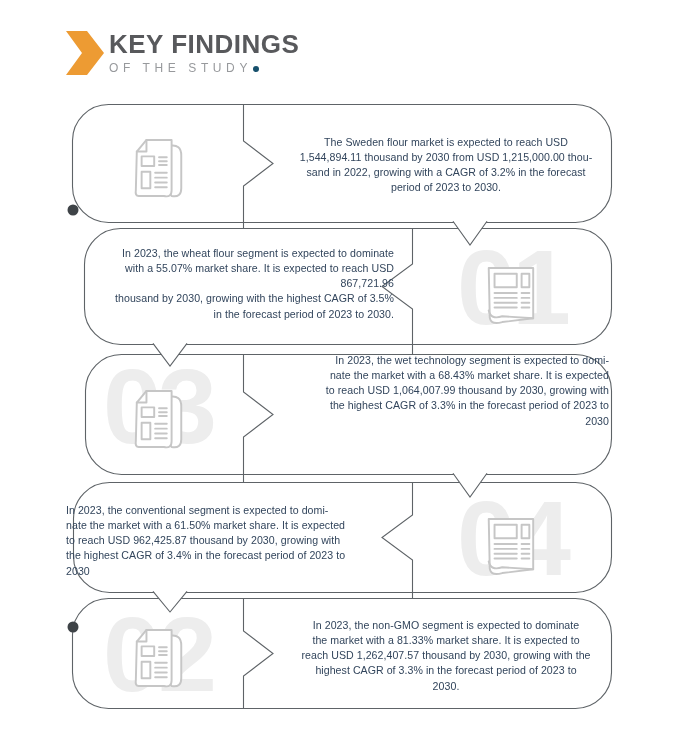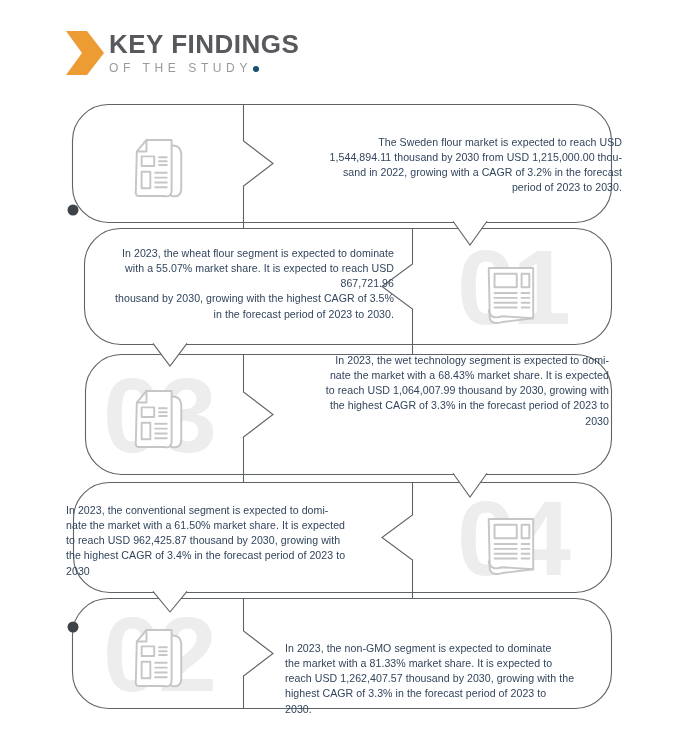--- a/index.html
+++ b/index.html
@@ -27,28 +27,28 @@
   .linework .tail{fill:#ffffff;stroke:var(--line-gray);stroke-width:1.1;}
   .linework .node-dot{fill:var(--dot-dark);stroke:none;}
   .doc-icon .ln{fill:none;stroke:var(--icon-gray);stroke-width:2;stroke-linecap:round;stroke-linejoin:round;}
   .doc-icon .pg{fill:#ffffff;stroke:var(--icon-gray);stroke-width:2;stroke-linejoin:round;}
   .bubble-text{
     position:absolute;z-index:4;font-size:10.6px;line-height:1.43;letter-spacing:0.05px;
     color:var(--text-navy);white-space:pre-line;font-weight:400;
   }
   #w1{left:158px;top:164px}   #i1{left:160px;top:167px}
   #w2{left:512px;top:287px}   #i2{left:510px;top:295px}
-  #w3{left:158px;top:415px}   #i3{left:160px;top:418px}
+  #w3{left:158px;top:406px}   #i3{left:160px;top:418px}
   #w4{left:512px;top:538px}   #i4{left:510px;top:546px}
   #w5{left:158px;top:654px}   #i5{left:160px;top:657px}
-  #t1{left:300px;top:135px;width:322px;text-align:right}
+  #t1{left:285px;top:135px;width:322px;text-align:center}
   #t2{left:70px;top:246px;width:324px;text-align:right}
   #t3{left:287px;top:353px;width:322px;text-align:right}
   #t4{left:66px;top:503px;width:324px;text-align:left}
-  #t5{left:285px;top:641px;width:322px;text-align:left}
+  #t5{left:285px;top:618px;width:322px;text-align:center}
 </style>
 </head>
 <body>
 
 <div class="stage">
 
   <div class="header">
     <svg class="logo-chevron" viewBox="0 0 38 44">
       <polygon points="0,0 21,0 38,22 21,44 0,44 16,22" fill="var(--accent-orange)"></polygon>
     </svg>

